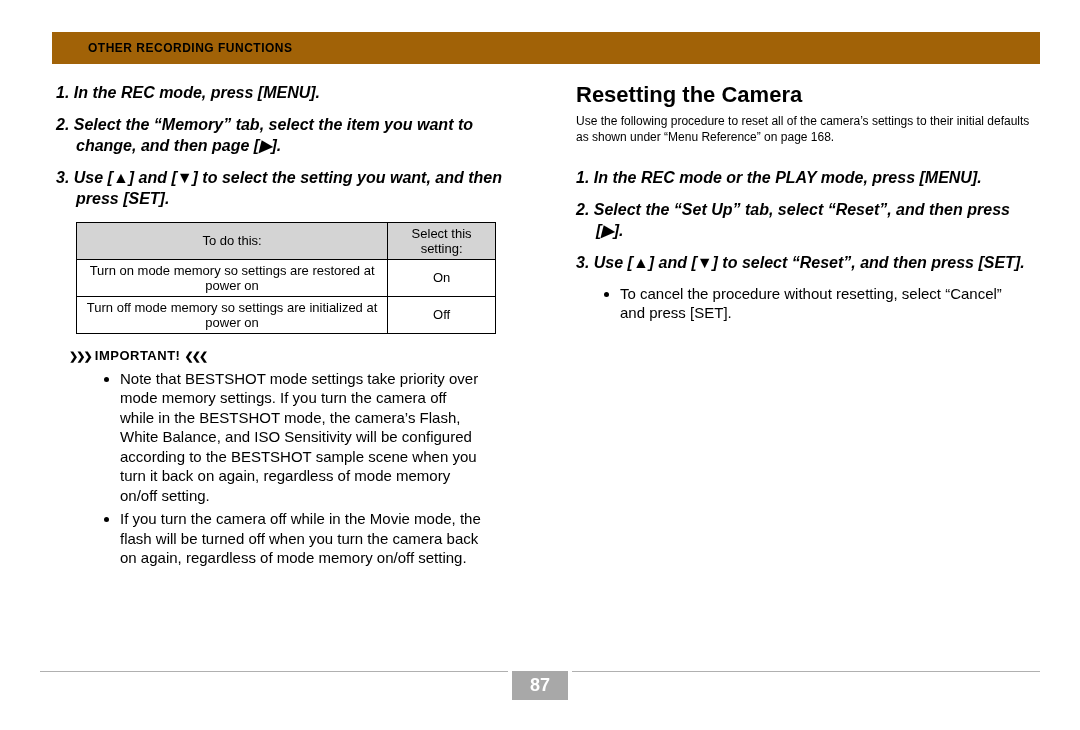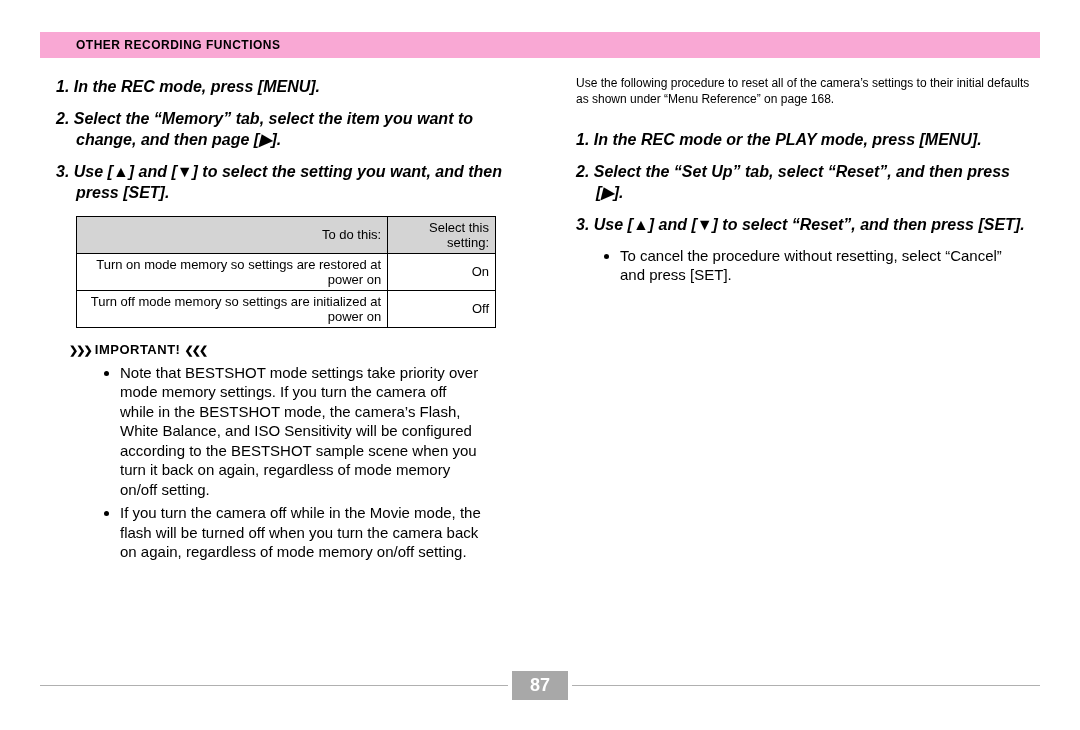--- a/index.html
+++ b/index.html
@@ -7,23 +7,23 @@
     margin: 0;
     padding: 0;
     background: #fff;
     font-family: Arial, Helvetica, sans-serif;
     color: #000;
     width: 1080px;
     height: 730px;
     position: relative;
   }
   .gray-bar {
-    background: #f9a8d4;
-    height: 26px;
-    margin: 32px 40px 0 40px;
+    background: #a16207;
+    height: 32px;
+    margin: 32px 40px 0 52px;
     display: flex;
     align-items: center;
   }
   .section-title {
     font-weight: bold;
     font-size: 12px;
     letter-spacing: 0.5px;
     margin-left: 36px;
     text-transform: uppercase;
   }
@@ -56,21 +56,21 @@
   }
   table.settings {
     border-collapse: collapse;
     margin: 12px 0 14px 36px;
     width: 420px;
     font-size: 13px;
   }
   table.settings td, table.settings th {
     border: 1px solid #000;
     padding: 3px 6px;
-    text-align: right;
+    text-align: center;
     font-weight: normal;
   }
   table.settings thead td {
     background: #d4d4d4;
   }
   .important-label {
     font-weight: bold;
     font-size: 13px;
     margin-left: 29px;
     margin-bottom: 6px;
@@ -91,21 +91,21 @@
     margin: 0 0 0 44px;
     padding: 0 20px 0 16px;
     font-size: 15px;
     line-height: 1.3;
   }
   .footer {
     position: absolute;
     left: 40px; right: 40px;
     bottom: 30px;
     display: flex;
-    align-items: center;
+    align-items: flex-start;
   }
   .footer .line {
     flex: 1;
     height: 1px;
     background: #b0b0b0;
   }
   .footer .pagebox {
     background: #a8a8a8;
     color: #fff;
     font-weight: bold;
@@ -152,20 +152,21 @@
       <span>IMPORTANT!</span>
       <span class="deco">❮❮❮</span>
     </div>
     <ul class="bullets">
       <li>Note that BESTSHOT mode settings take priority over mode memory settings. If you turn the camera off while in the BESTSHOT mode, the camera’s Flash, White Balance, and ISO Sensitivity will be configured according to the BESTSHOT sample scene when you turn it back on again, regardless of mode memory on/off setting.</li>
       <li>If you turn the camera off while in the Movie mode, the flash will be turned off when you turn the camera back on again, regardless of mode memory on/off setting.</li>
     </ul>
   </div>
 
   <div class="col">
+    <div class="heading">Resetting the Camera</div>
     <p class="intro">Use the following procedure to reset all of the camera’s settings to their initial defaults as shown under “Menu Reference” on page 168.</p>
 
     <p class="step"><span>1.&nbsp;</span><span>In the REC mode or the PLAY mode, press [MENU].</span></p>
     <p class="step"><span>2.&nbsp;</span><span>Select the “Set Up” tab, select “Reset”, and then press [▶].</span></p>
     <p class="step"><span>3.&nbsp;</span><span>Use [▲] and [▼] to select “Reset”, and then press [SET].</span></p>
 
     <ul class="subbullets">
       <li>To cancel the procedure without resetting, select “Cancel” and press [SET].</li>
     </ul>
   </div>

